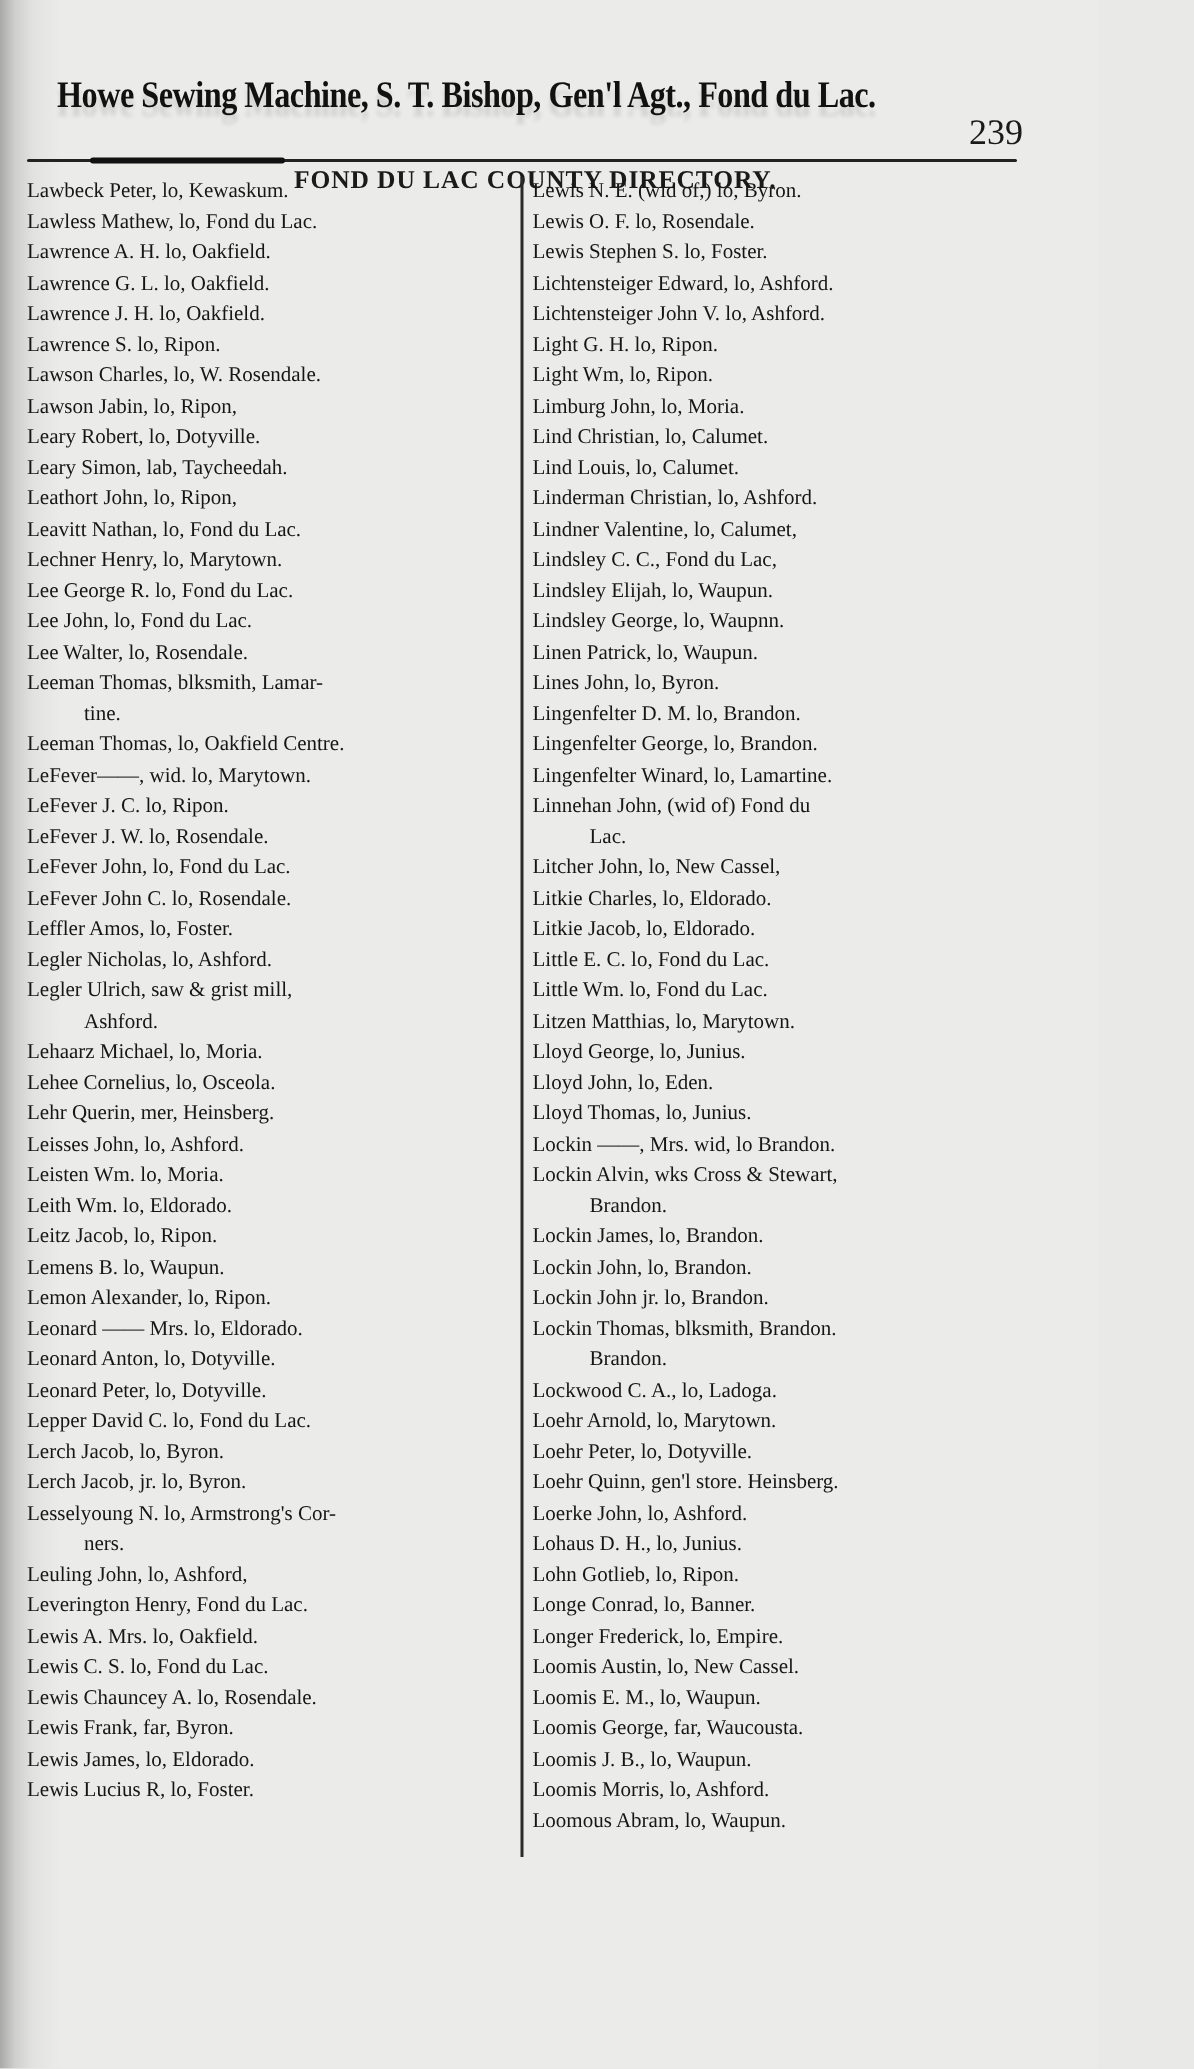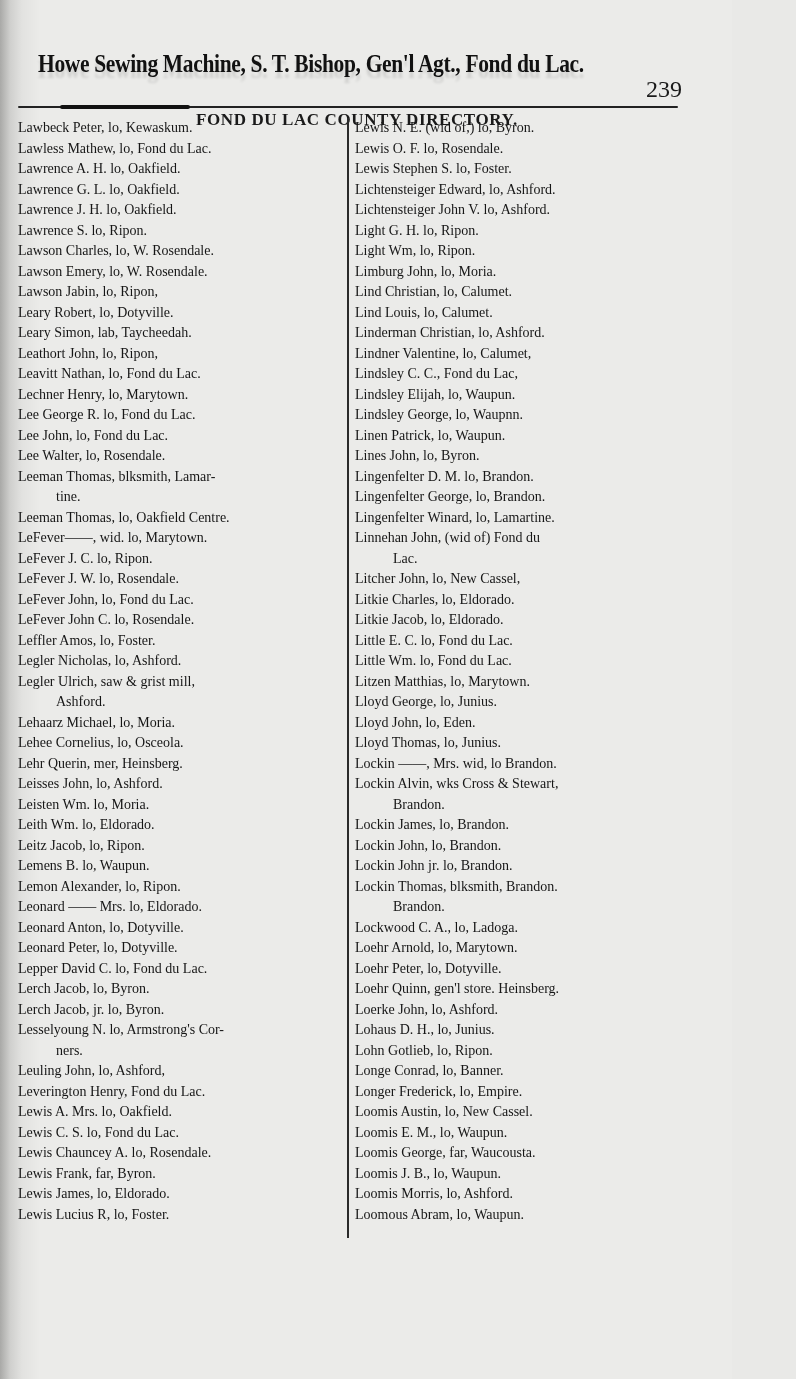--- a/index.html
+++ b/index.html
@@ -64,21 +64,20 @@
   <div class="rule-thick"></div>
 
   <div class="col col-left" id="col-left">
       <div class="entry"><span>Lawbeck Peter, lo, Kewaskum.</span></div>
       <div class="entry"><span>Lawless Mathew, lo, Fond du Lac.</span></div>
       <div class="entry"><span>Lawrence A. H. lo, Oakfield.</span></div>
       <div class="entry"><span>Lawrence G. L. lo, Oakfield.</span></div>
       <div class="entry"><span>Lawrence J. H. lo, Oakfield.</span></div>
       <div class="entry"><span>Lawrence S. lo, Ripon.</span></div>
       <div class="entry"><span>Lawson Charles, lo, W. Rosendale.</span></div>
-      <div class="entry"><span>Lawson Emery, lo, W. Rosendale.</span></div>
       <div class="entry"><span>Lawson Jabin, lo, Ripon,</span></div>
       <div class="entry"><span>Leary Robert, lo, Dotyville.</span></div>
       <div class="entry"><span>Leary Simon, lab, Taycheedah.</span></div>
       <div class="entry"><span>Leathort John, lo, Ripon,</span></div>
       <div class="entry"><span>Leavitt Nathan, lo, Fond du Lac.</span></div>
       <div class="entry"><span>Lechner Henry, lo, Marytown.</span></div>
       <div class="entry"><span>Lee George R. lo, Fond du Lac.</span></div>
       <div class="entry"><span>Lee John, lo, Fond du Lac.</span></div>
       <div class="entry"><span>Lee Walter, lo, Rosendale.</span></div>
       <div class="entry"><span>Leeman Thomas, blksmith, Lamar-</span><span class="cont">tine.</span></div>

